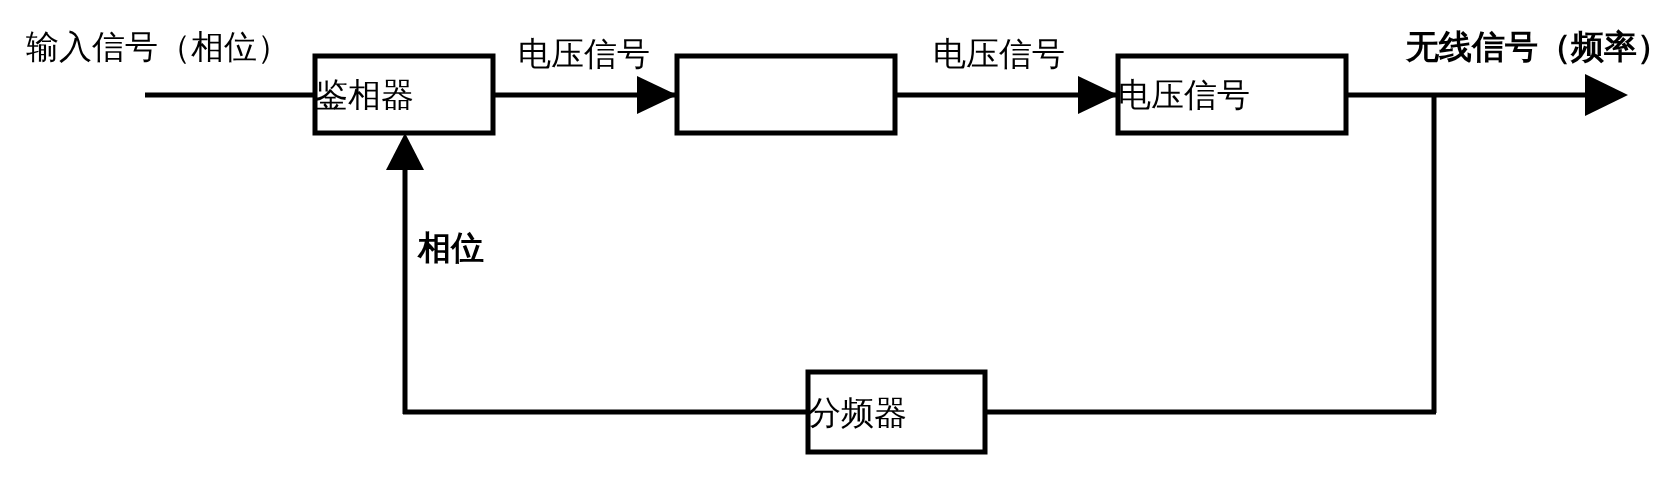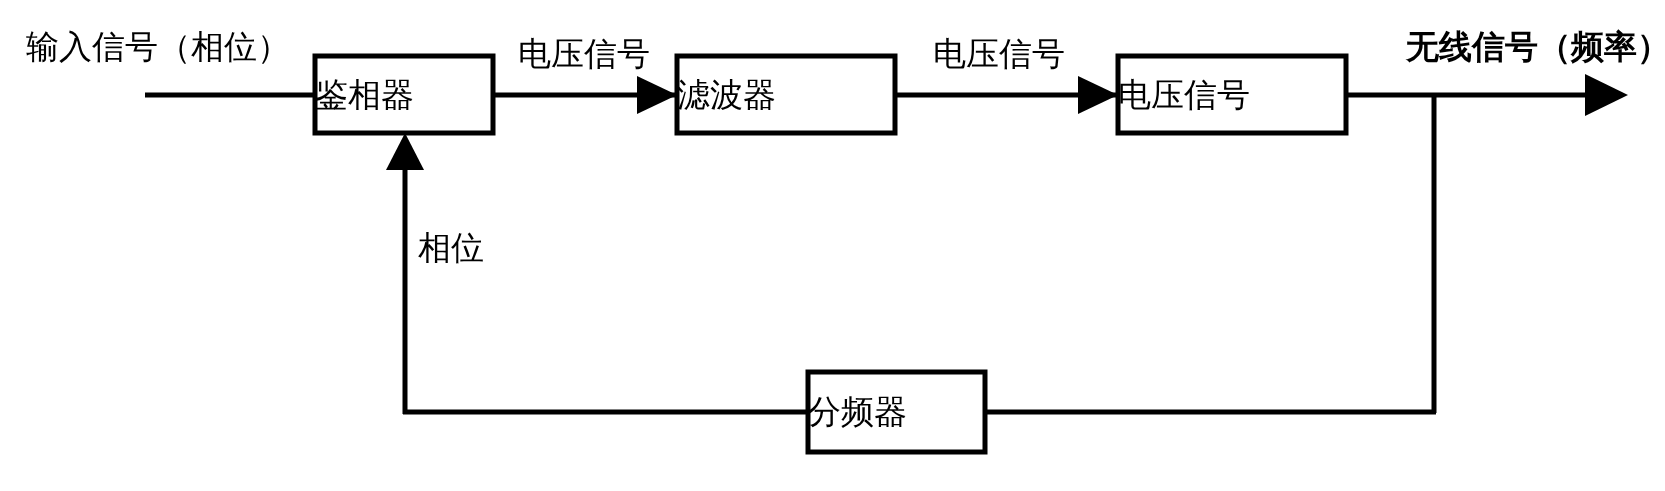--- a/index.html
+++ b/index.html
@@ -73,29 +73,28 @@
 
     <line x1="808" y1="412" x2="403" y2="412" stroke="#000000" stroke-width="5"></line>
 
     <line x1="405" y1="414" x2="405" y2="140" stroke="#000000" stroke-width="5"></line>
     <polygon points="405,133 386,170 424,170" fill="#000000"></polygon>
 
   </svg>
 
   <div class="blk-label" style="left:315px; top:78px; width:178px;">鉴相器</div>
 
-  <div class="blk-label" style="left:677px; top:78px; width:218px;">滤波器</div>
 
   <div class="blk-label" style="left:1118px; top:78px; width:228px;">电压信号</div>
 
-  <div class="blk-label" style="left:808px; top:396px; width:177px;font-family:Liberation Serif, serif;">分频器</div>
+  <div class="blk-label" style="left:808px; top:396px; width:177px;">分频器</div>
 
   <div class="edge-label" style="left:26px; top:30px;">输入信号（相位）</div>
 
   <div class="edge-label" style="left:518px; top:37px;">电压信号</div>
 
   <div class="edge-label" style="left:933px; top:37px;">电压信号</div>
 
   <div class="edge-label" style="left:1406px; top:30px;font-weight:bold;">无线信号（频率）</div>
 
-  <div class="edge-label" style="left:418px; top:231px;">相位</div>
+  <div class="edge-label" style="left:418px; top:231px;font-weight:bold;">相位</div>
 
 </div>
 
 </body></html>

